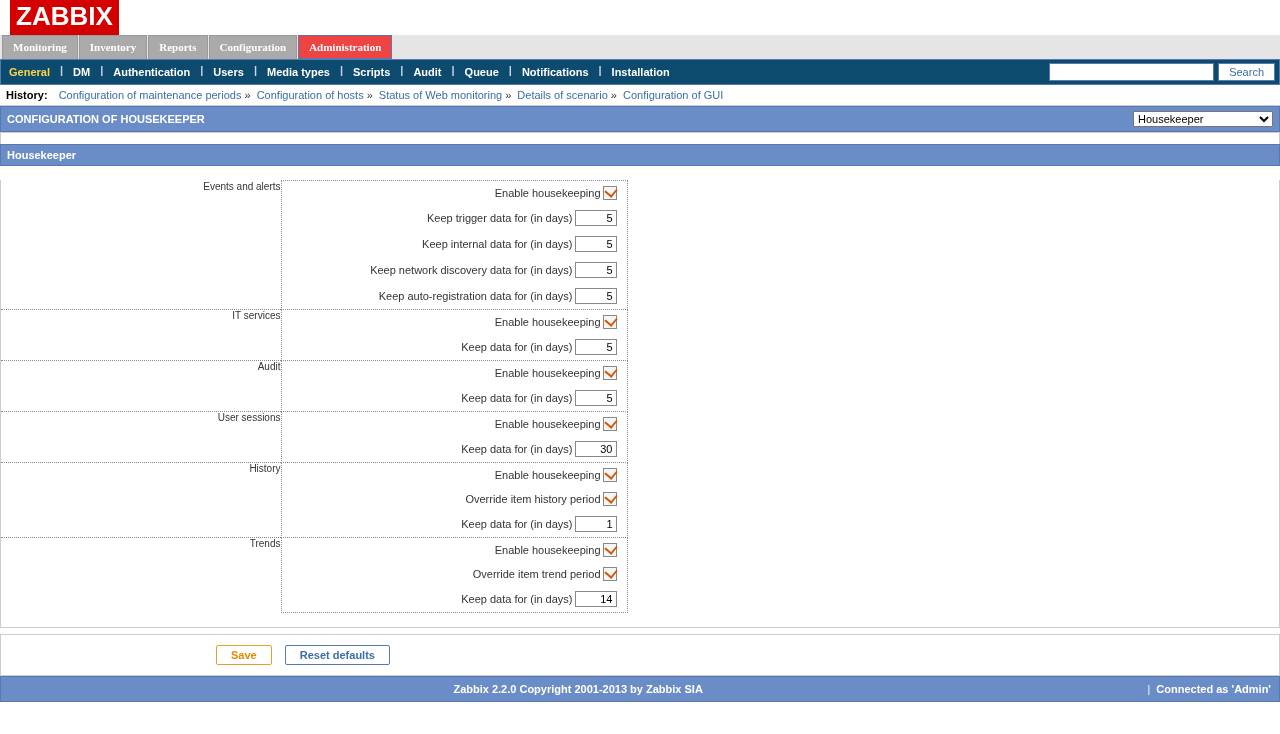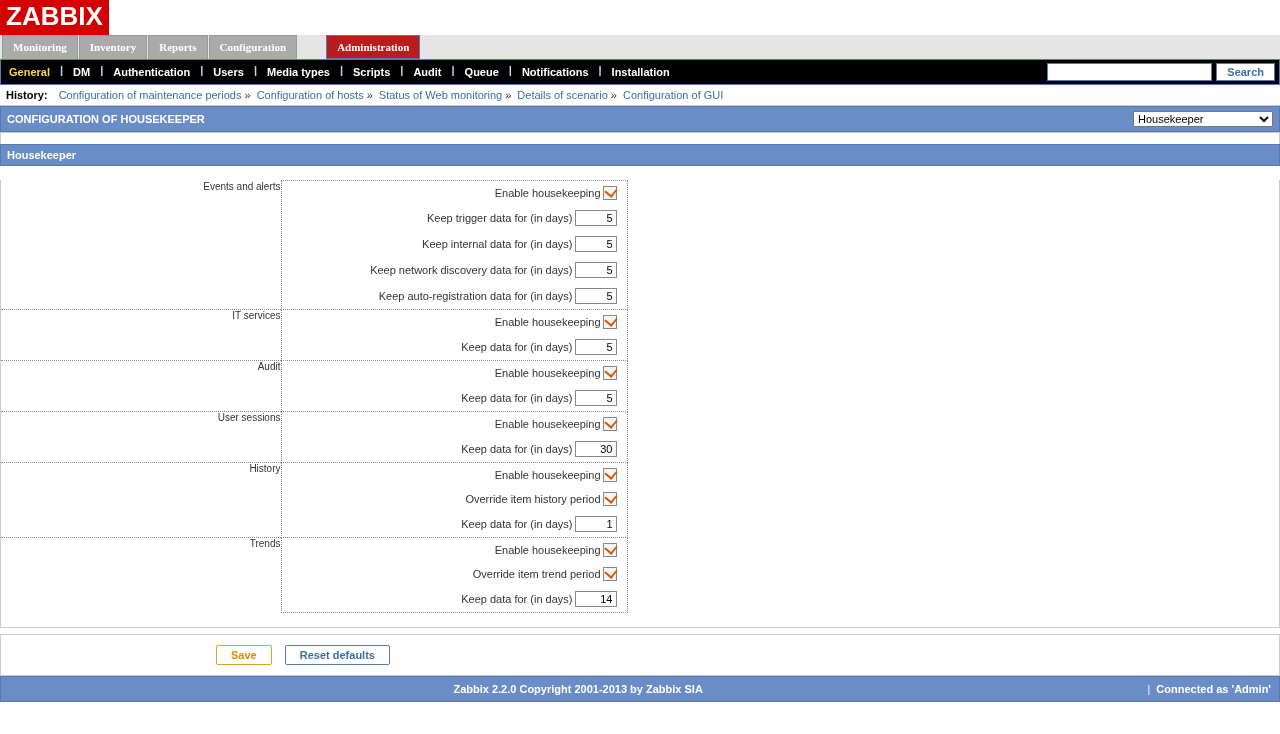--- a/index.html
+++ b/index.html
@@ -1,36 +1,36 @@
 <!DOCTYPE html>
 <html><head>
 <meta charset="utf-8">
 <style>
 * { box-sizing: border-box; margin: 0; padding: 0; }
 body { font-family: Verdana, Arial, sans-serif; font-size: 11px; background: #fff; color: #000; }
 a { text-decoration: none; cursor: pointer; }
 
-.top-area { display: flex; justify-content: space-between; align-items: flex-start; padding: 0 4px 0 0; }
+.top-area { display: flex; justify-content: space-between; align-items: flex-start; padding: 0 4px 0 10px; }
 .logo { background: #d40000; color: #fff; font-size: 26px; font-weight: bold; padding: 1px 6px 3px 6px; font-family: Arial, sans-serif; letter-spacing: 0px; }
 .top-links { font-size: 11px; color: #333; padding: 8px 6px 0 0; }
 .top-links a { color: #000; }
 .top-links .sep { color: #999; margin: 0 3px; }
 
 .tabs1 { background: #e5e5e5; display: flex; font-size: 11px; font-weight: bold; padding-left: 2px; }
 .tabs1 .tab { padding: 5px 10px; color: #fff; background: #aaa; margin-right: 1px; border: 1px solid #999; border-bottom: none; font-family: Liberation Serif, serif; }
-.tabs1 .tab.active { background: #b91c1c; color: #fff; border: 1px solid #5878b0; margin-left: 28px; }
-
-.tabs2 { background: #000000; display: flex; justify-content: space-between; align-items: center; font-size: 11px; font-weight: bold; padding: 3px 4px; border: 1px solid #5878b0; }
+.tabs1 .tab.active { background: #ef4444; color: #fff; border: 1px solid #5878b0; }
+
+.tabs2 { background: #0c4a6e; display: flex; justify-content: space-between; align-items: center; font-size: 11px; font-weight: bold; padding: 3px 4px; border: 1px solid #5878b0; }
 .tabs2-left { display: flex; }
 .tabs2 a { color: #fff; padding: 2px 4px; }
 .tabs2 a.active { color: #ffd54a; }
 .tabs2 .vsep { color: #c8d6ec; margin: 0 6px; }
 .tabs2-right { display: flex; align-items: center; }
 .search-input { width: 165px; font-size: 11px; padding: 2px 3px; border: 1px solid #5878b0; background: #fff; margin-right: 4px; }
-.search-btn { background: #fff; color: #3a6ea5; font-size: 11px; font-weight: bold; padding: 2px 10px; border: 1px solid #5878b0; cursor: pointer; }
+.search-btn { background: #fff; color: #3a6ea5; font-size: 11px; font-weight: normal; padding: 2px 10px; border: 1px solid #5878b0; cursor: pointer; }
 
 .history-bar { background: #fff; font-size: 11px; padding: 4px 6px; border-bottom: 1px solid #ccc; }
 .history-bar .hist-label { font-weight: bold; margin-right: 8px; }
 .history-bar a { color: #3a6ea5; }
 .history-bar .raquo { color: #333; margin: 0 3px; }
 
 .page-title-bar { background: #6a8cc7; color: #fff; font-weight: bold; font-size: 11px; padding: 4px 6px; display: flex; justify-content: space-between; align-items: center; border: 1px solid #5878b0; }
 .page-title-bar select { font-size: 11px; width: 140px; }
 
 .gap { height: 12px; background: #fff; border-left: 1px solid #ccc; border-right: 1px solid #ccc; border-top: 1px solid #ccc; margin: 0; }

